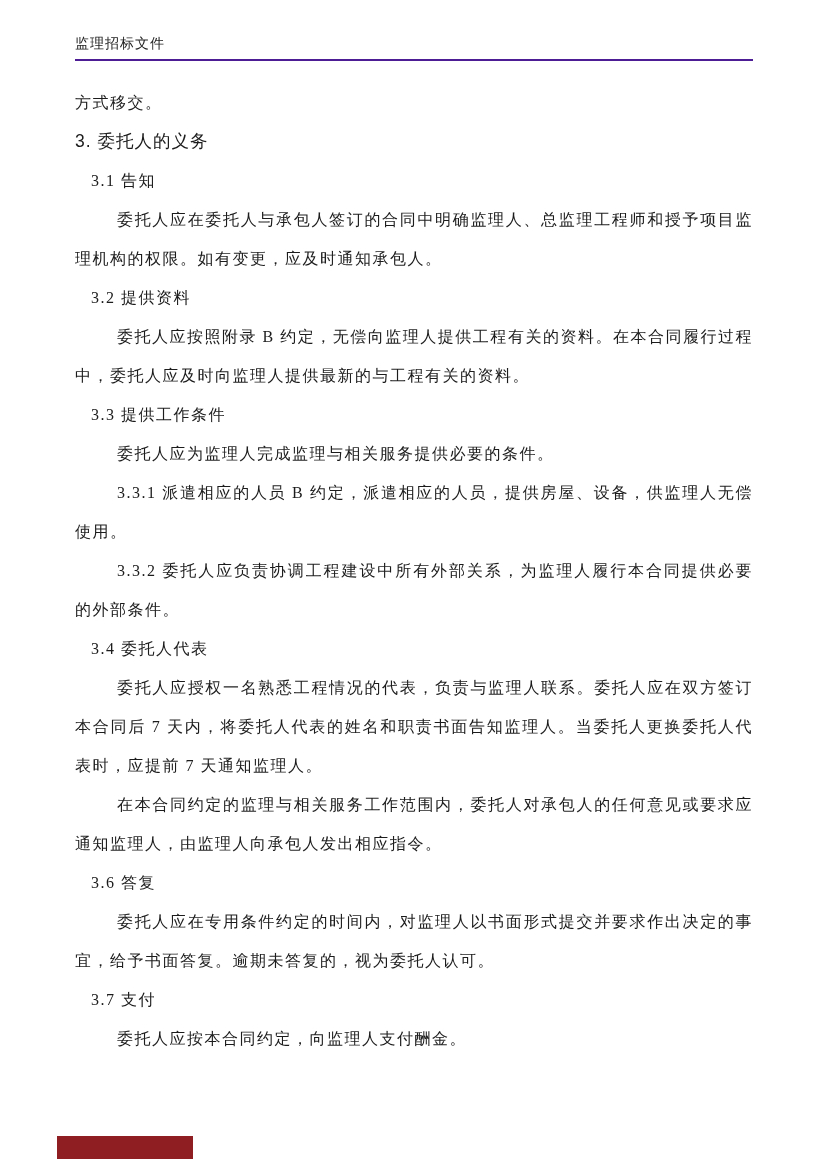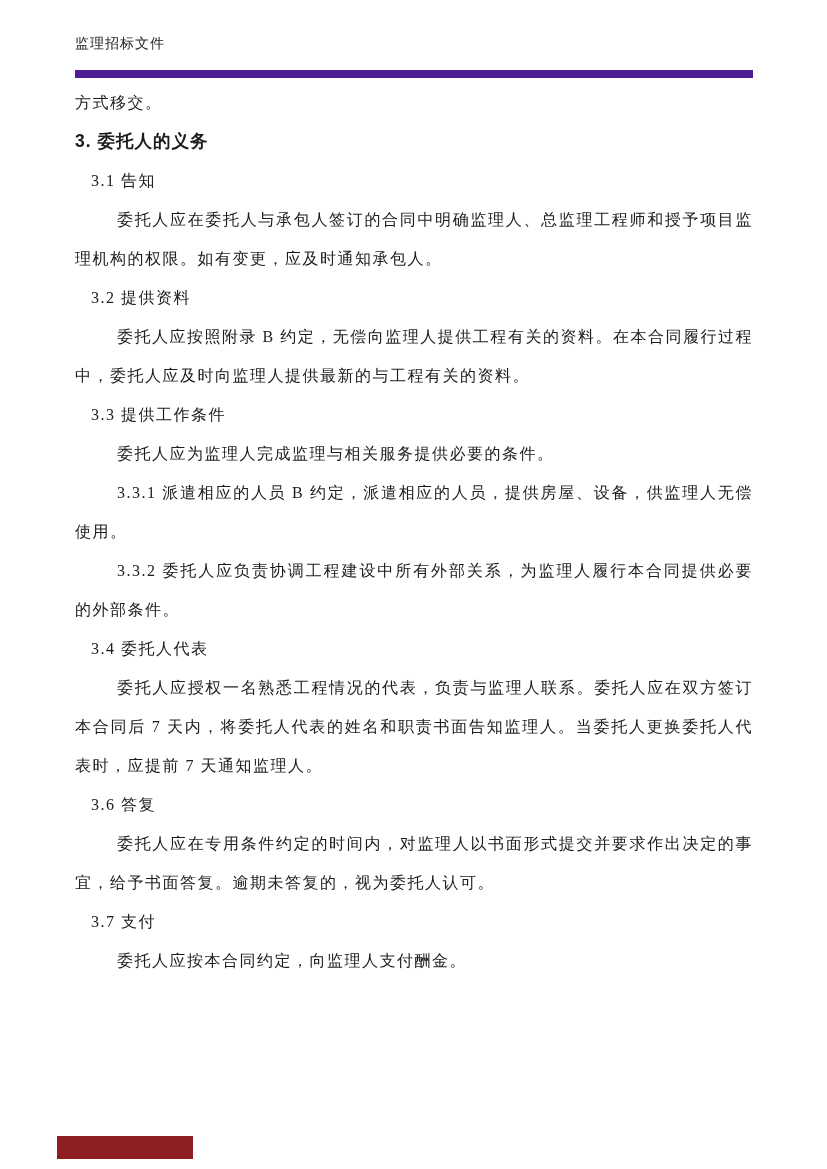--- a/index.html
+++ b/index.html
@@ -15,22 +15,22 @@
     background: #ffffff;
     overflow: hidden;
     font-family: "Liberation Serif", "DejaVu Serif", serif;
     color: #1c1c1c;
   }
   .header {
     position: absolute;
     left: 75px;
     right: 74px;
     top: 34px;
-    border-bottom: 8px solid #4c1d95;
-    padding-bottom: 17px;
+    border-bottom: 2px solid #4c1d95;
+    padding-bottom: 6px;
   }
   .header-title {
     font-size: 14px;
     letter-spacing: 1px;
     color: #222222;
   }
   .content {
     position: absolute;
     left: 75px;
     right: 74px;
@@ -43,21 +43,21 @@
     letter-spacing: 1.5px;
     text-align: justify;
     text-justify: inter-character;
     color: #1c1c1c;
   }
   .block-continuation {
     text-indent: 0;
   }
   .block-heading {
     font-family: "Liberation Sans", "DejaVu Sans", sans-serif;
-    font-weight: bold;
+    font-weight: normal;
     font-size: 17.5px !important;
     letter-spacing: 1px !important;
     text-align: right;
   }
   .block-subheading {
     text-indent: 16px;
     text-align: right;
   }
   .block-paragraph {
     text-indent: 42px;
@@ -86,20 +86,21 @@
     <div class="block-subheading">3.1 告知</div>
     <div class="block-paragraph">委托人应在委托人与承包人签订的合同中明确监理人、总监理工程师和授予项目监理机构的权限。如有变更，应及时通知承包人。</div>
     <div class="block-subheading">3.2 提供资料</div>
     <div class="block-paragraph">委托人应按照附录 B 约定，无偿向监理人提供工程有关的资料。在本合同履行过程中，委托人应及时向监理人提供最新的与工程有关的资料。</div>
     <div class="block-subheading">3.3 提供工作条件</div>
     <div class="block-paragraph">委托人应为监理人完成监理与相关服务提供必要的条件。</div>
     <div class="block-paragraph">3.3.1 派遣相应的人员 B 约定，派遣相应的人员，提供房屋、设备，供监理人无偿使用。</div>
     <div class="block-paragraph">3.3.2 委托人应负责协调工程建设中所有外部关系，为监理人履行本合同提供必要的外部条件。</div>
     <div class="block-subheading">3.4 委托人代表</div>
     <div class="block-paragraph">委托人应授权一名熟悉工程情况的代表，负责与监理人联系。委托人应在双方签订本合同后 7 天内，将委托人代表的姓名和职责书面告知监理人。当委托人更换委托人代表时，应提前 7 天通知监理人。</div>
+    <div class="block-paragraph">在本合同约定的监理与相关服务工作范围内，委托人对承包人的任何意见或要求应通知监理人，由监理人向承包人发出相应指令。</div>
     <div class="block-subheading">3.6 答复</div>
     <div class="block-paragraph">委托人应在专用条件约定的时间内，对监理人以书面形式提交并要求作出决定的事宜，给予书面答复。逾期未答复的，视为委托人认可。</div>
     <div class="block-subheading">3.7 支付</div>
     <div class="block-paragraph">委托人应按本合同约定，向监理人支付酬金。</div>
   </div>
 
   <div class="redaction-bar" style="background: rgb(142, 30, 34);"></div>
 
 </div>
 

